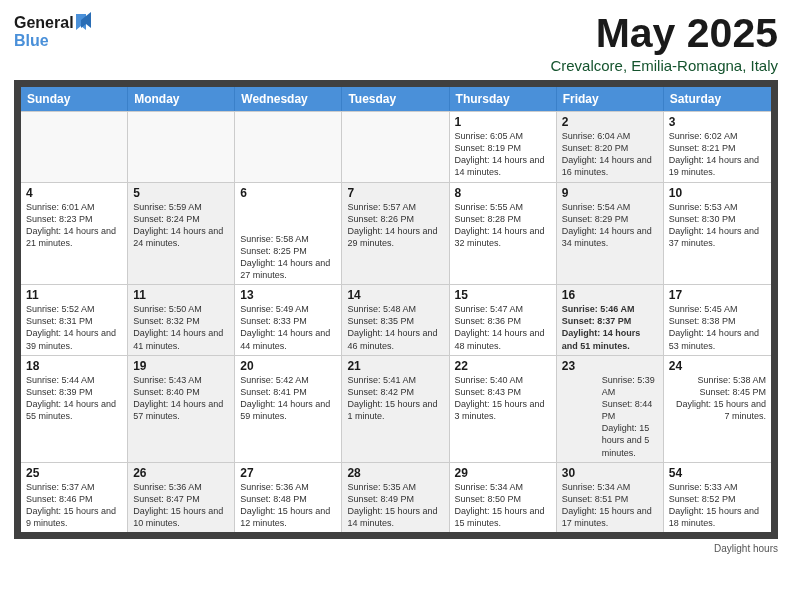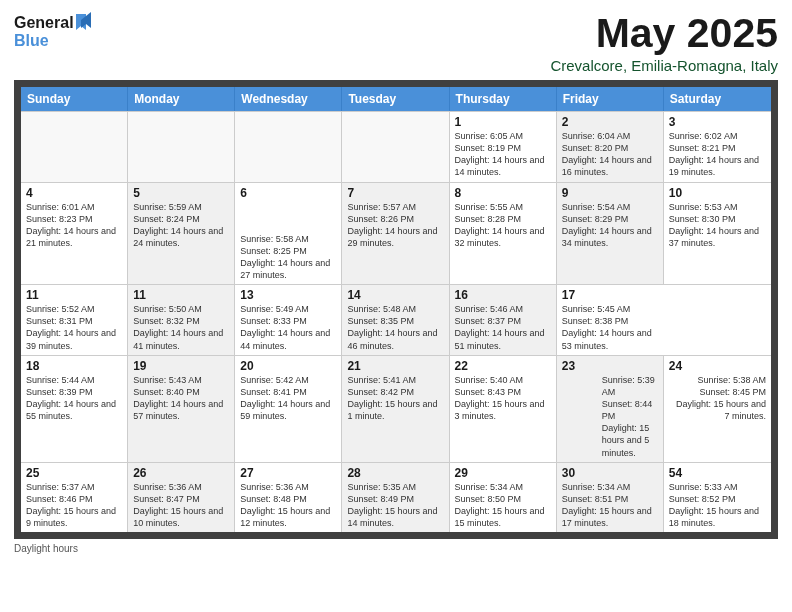--- a/index.html
+++ b/index.html
@@ -91,21 +91,21 @@
     }
     .cell-text {
       font-size: 9px;
       line-height: 1.35;
       color: #333;
     }
     .footer-note {
       font-size: 10px;
       color: #555;
       margin-top: 4px;
-      text-align: left;
+      text-align: right;
     }
   </style>
 </head>
 <body>
 
 <div class="page">
   <div class="header">
     <div class="logo-area">
       <div>
         <svg width="90" height="42" viewBox="0 0 90 42">
@@ -219,23 +219,29 @@
             <div class="cell-text" style="white-space: pre-line;">Sunrise: 5:49 AM
 Sunset: 8:33 PM
 Daylight: 14 hours and 44 minutes.</div>
           </div>
           <div class="cal-cell shaded">
             <span class="day-num">14</span>
             <div class="cell-text" style="white-space: pre-line;">Sunrise: 5:48 AM
 Sunset: 8:35 PM
 Daylight: 14 hours and 46 minutes.</div>
           </div>
+          <div class="cal-cell">
+            <span class="day-num">15</span>
+            <div class="cell-text" style="white-space: pre-line;">Sunrise: 5:47 AM
+Sunset: 8:36 PM
+Daylight: 14 hours and 48 minutes.</div>
+          </div>
           <div class="cal-cell shaded">
             <span class="day-num">16</span>
-            <div class="cell-text" style="white-space: pre-line;">Sunrise: 5:46 AM
+            <div class="cell-text" style="white-space: pre-line; font-weight: bold;">Sunrise: 5:46 AM
 Sunset: 8:37 PM
 Daylight: 14 hours and 51 minutes.</div>
           </div>
           <div class="cal-cell">
             <span class="day-num">17</span>
             <div class="cell-text" style="white-space: pre-line;">Sunrise: 5:45 AM
 Sunset: 8:38 PM
 Daylight: 14 hours and 53 minutes.</div>
           </div>
         </div>

